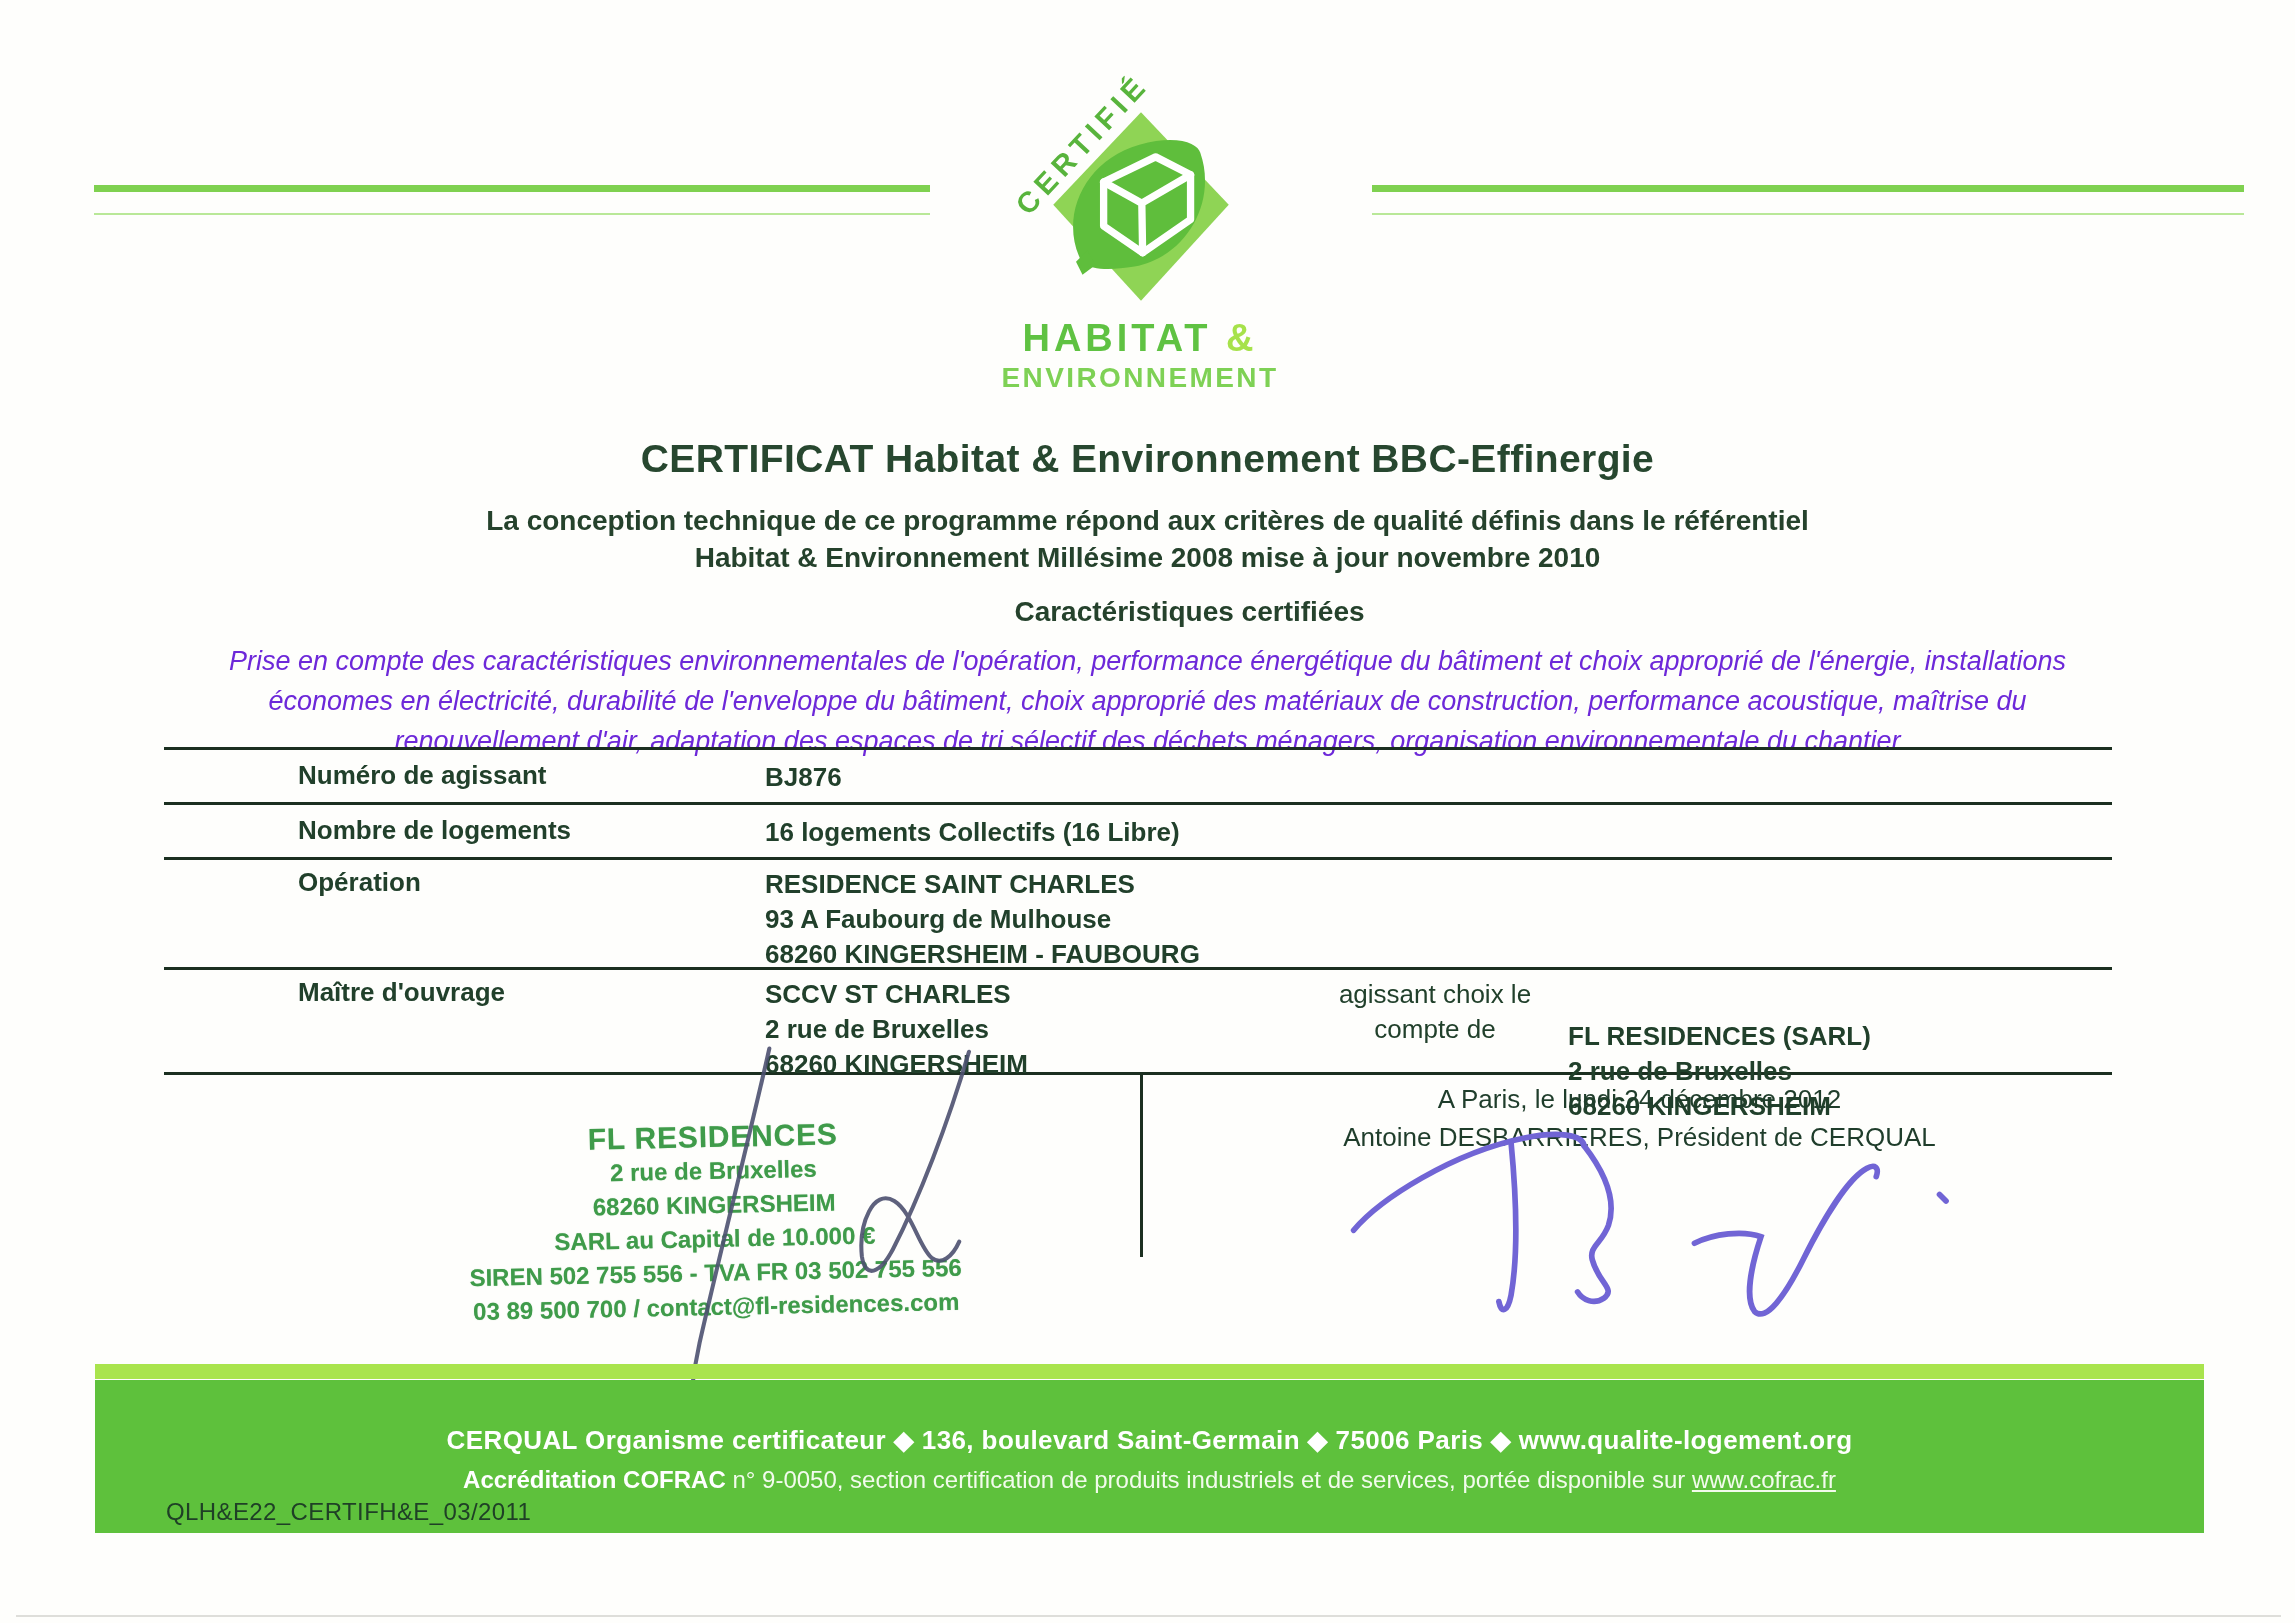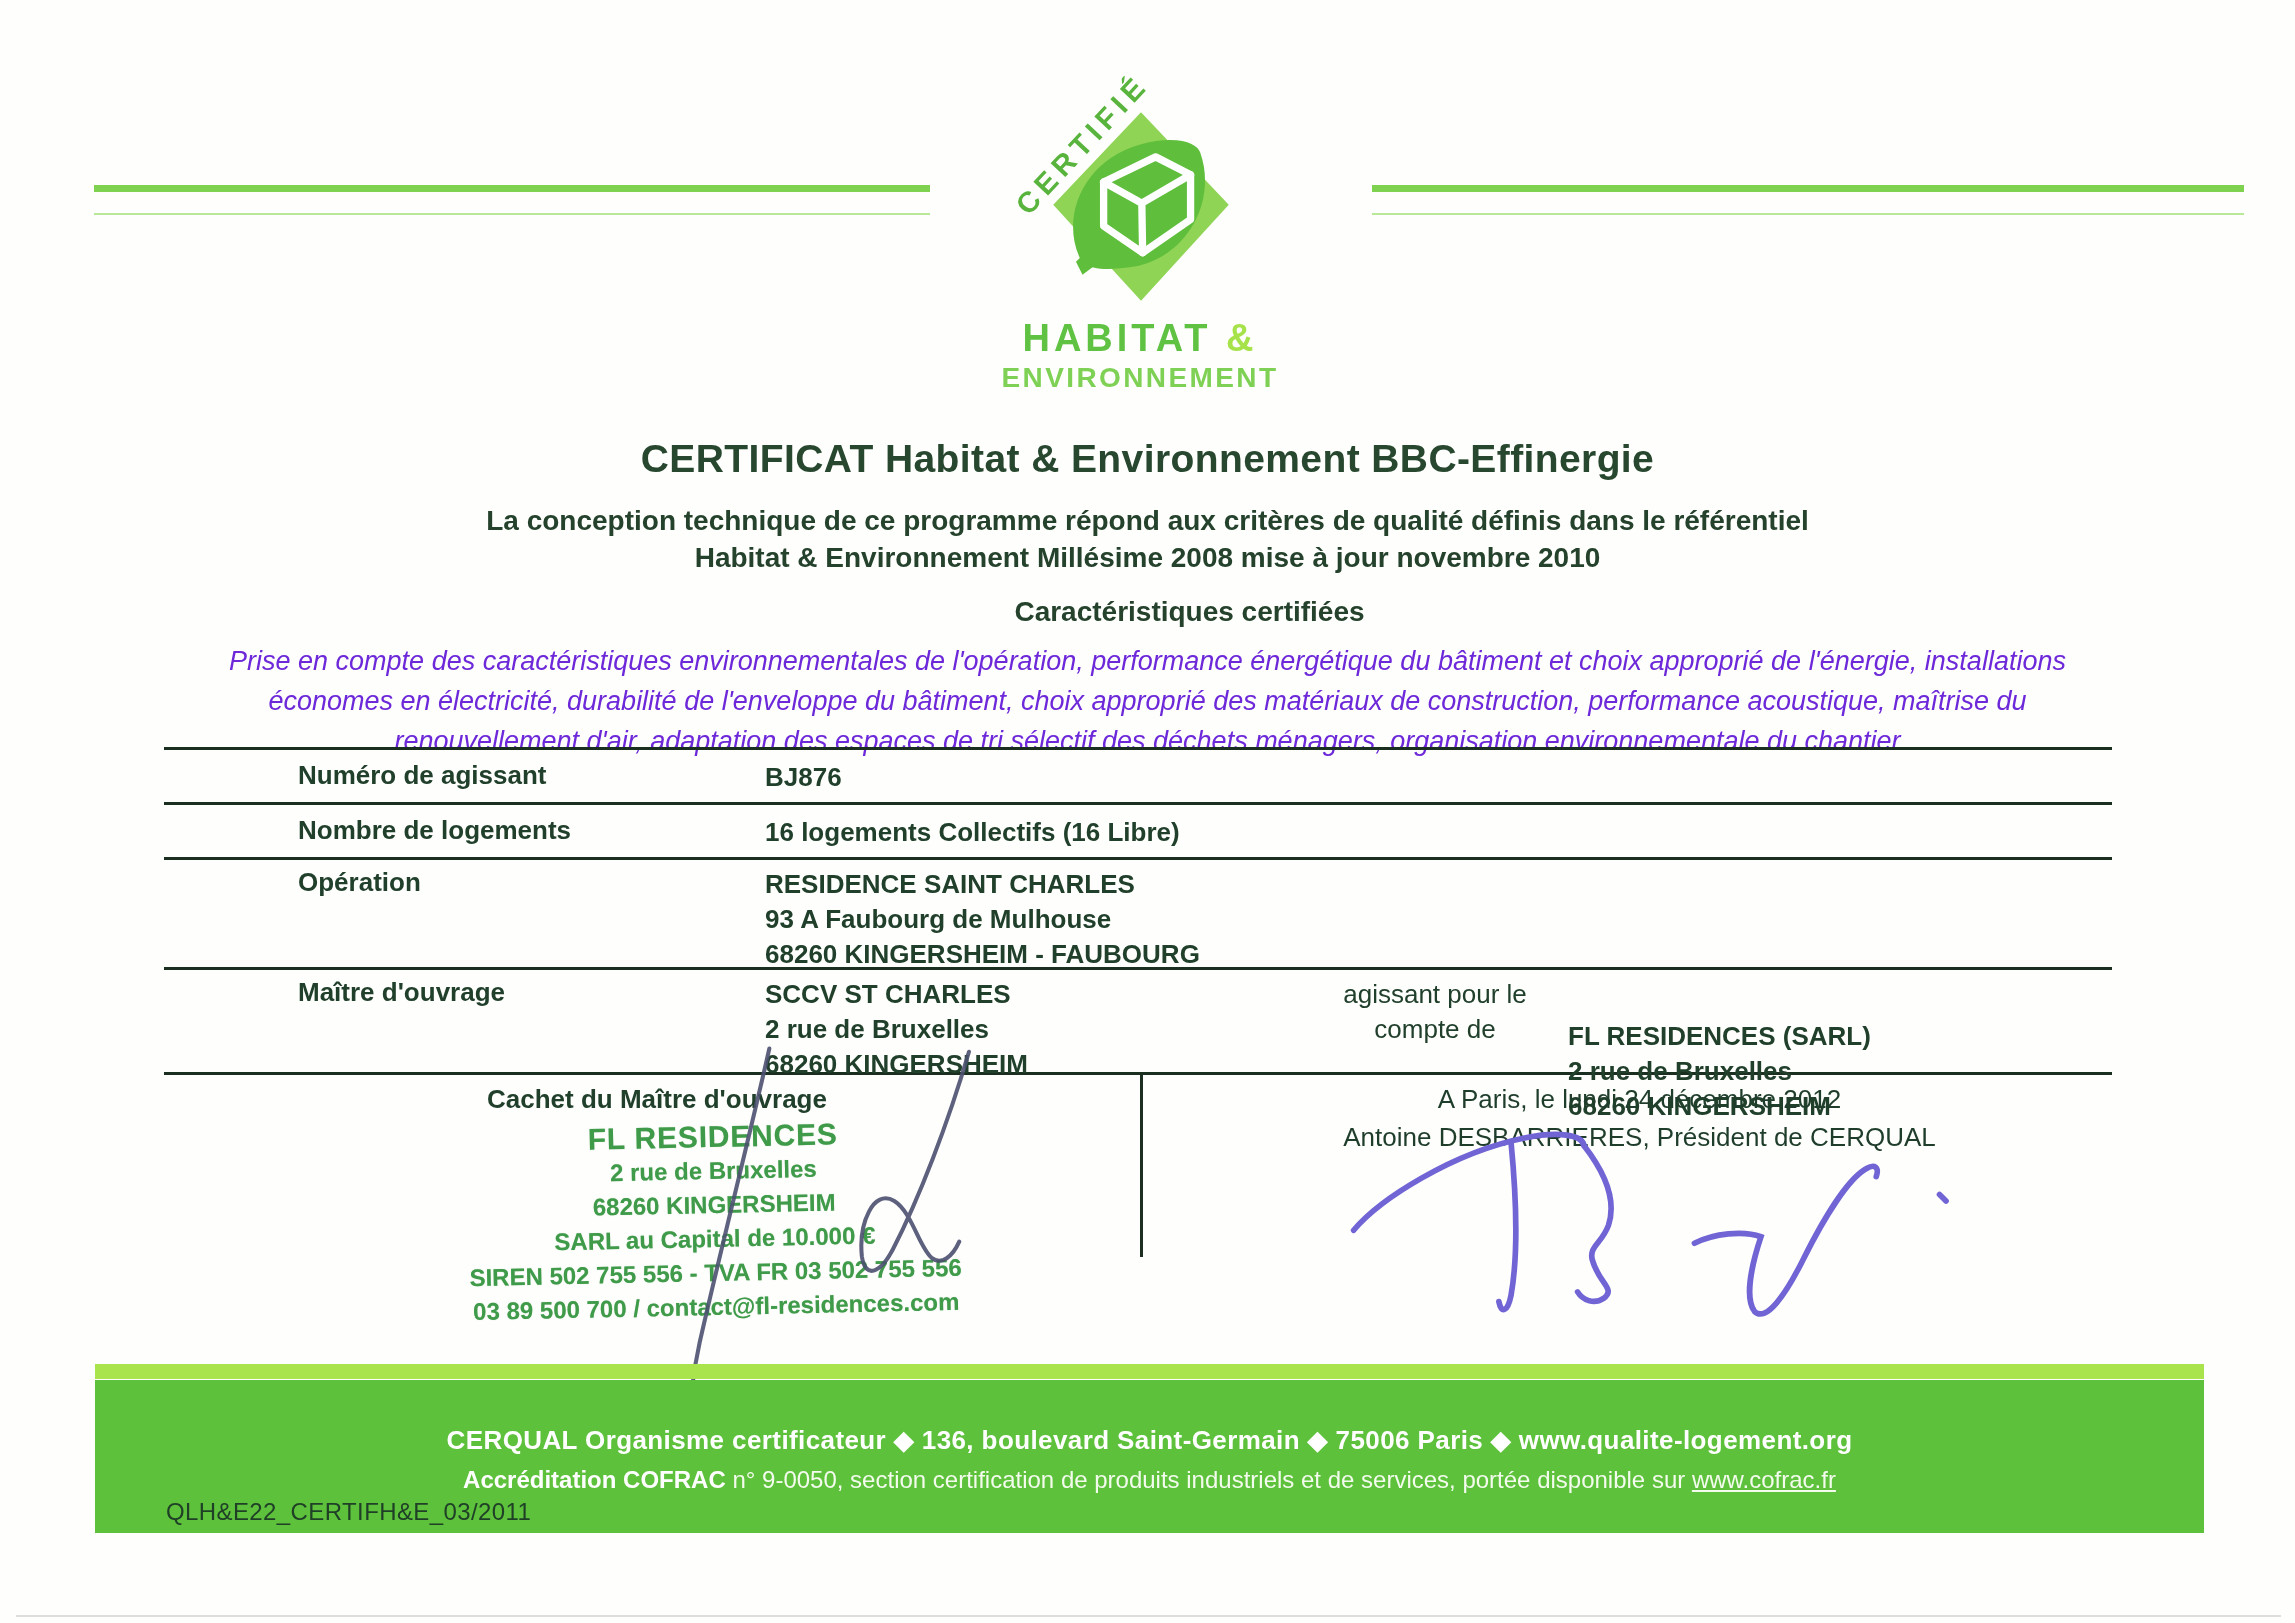--- a/index.html
+++ b/index.html
@@ -131,32 +131,31 @@
     <div>68260 KINGERSHEIM - FAUBOURG</div>
   </div>
 
   <div class="abs tbl-label" style="top:977px;">Maître d'ouvrage</div>
   <div class="abs tbl-value" style="top:977px;">
     <div>SCCV ST CHARLES</div>
     <div>2 rue de Bruxelles</div>
     <div>68260 KINGERSHEIM</div>
   </div>
   <div class="abs tbl-acting" style="top:977px;">
-    <div>agissant pour le</div>
+    <div>agissant choix le</div>
     <div>compte de</div>
   </div>
   <div class="abs tbl-value2" style="top:977px;margin-top:42px;">
     <div>FL RESIDENCES (SARL)</div>
     <div>2 rue de Bruxelles</div>
     <div>68260 KINGERSHEIM</div>
   </div>
 
   <div class="abs vdivider"></div>
 
-  <div class="abs stamp-head">Cachet du Maître d'ouvrage</div>
   <div class="abs stamp">
     <div class="s1">FL RESIDENCES</div>
     <div class="s">2 rue de Bruxelles</div>
     <div class="s">68260 KINGERSHEIM</div>
     <div class="s">SARL au Capital de 10.000 €</div>
     <div class="s">SIREN 502 755 556 - TVA FR 03 502 755 556</div>
     <div class="s">03 89 500 700 / contact@fl-residences.com</div>
   </div>
 
   <div class="abs date-line">A Paris, le lundi 24 décembre 2012</div>

